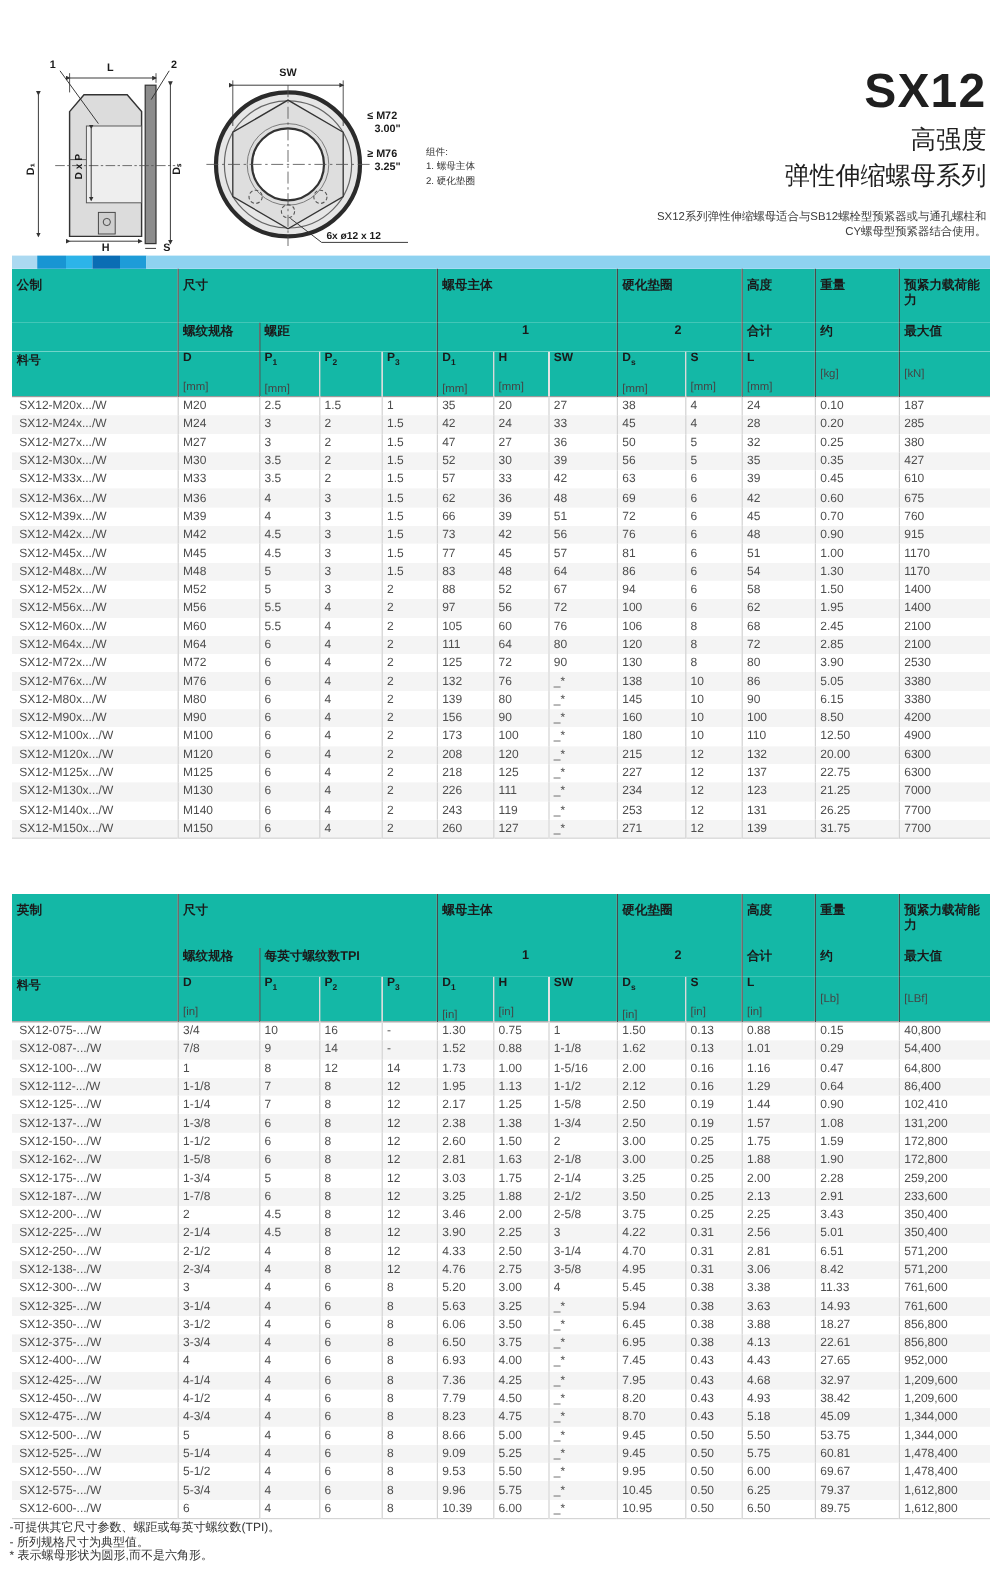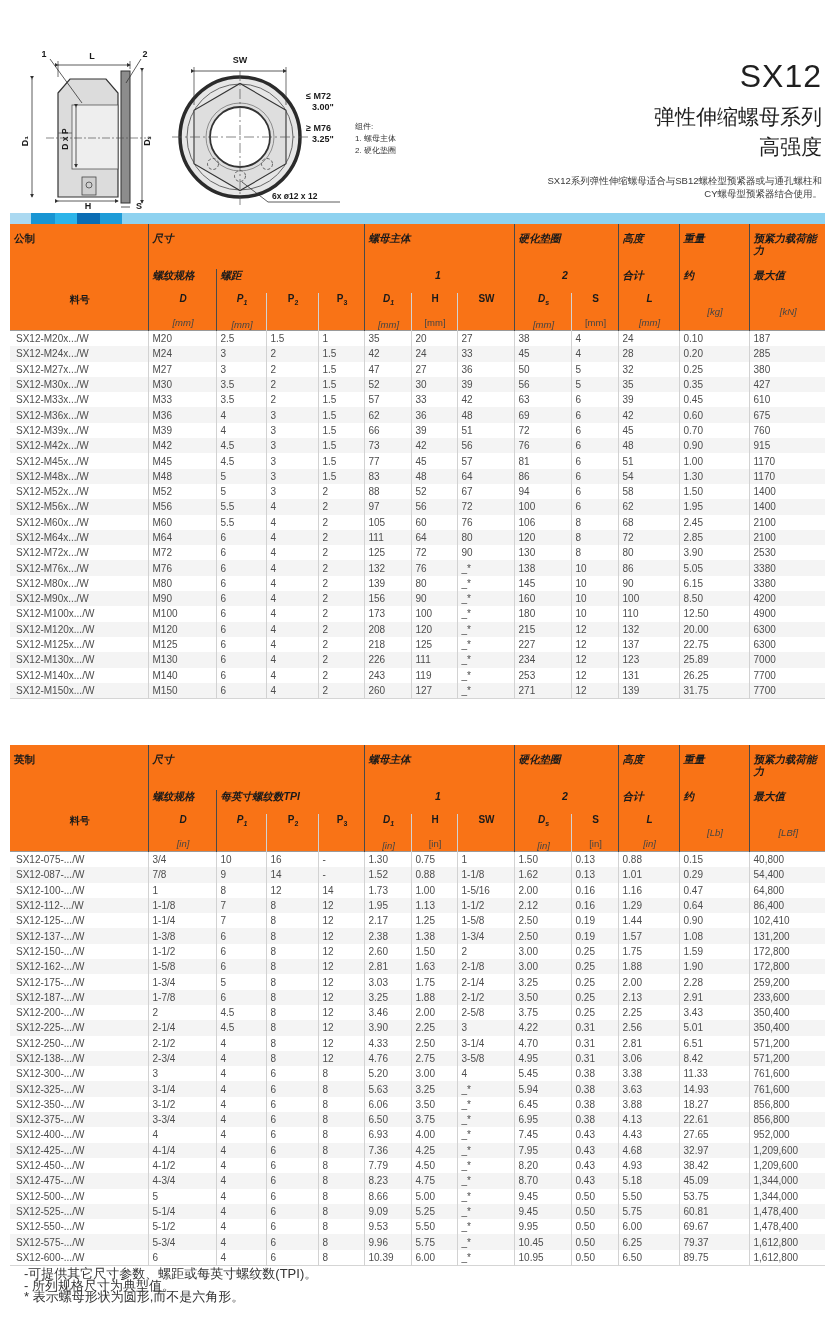--- a/index.html
+++ b/index.html
@@ -1,49 +1,49 @@
 <!DOCTYPE html>
 <html><head>
 <meta charset="utf-8">
 <style>
   html,body{margin:0;padding:0;background:#fff;}
   #page{position:relative;width:830px;height:1318px;background:#ffffff;overflow:hidden;
         font-family:"Liberation Sans", sans-serif;color:#4d4d4d;}
   
   #titleblock{position:absolute;top:52px;right:8px;width:420px;text-align:right;color:#1f1f1f;}
-  .series{font-size:32px;font-weight:400;letter-spacing:1px;line-height:48px;}
+  .series{font-size:40px;font-weight:700;letter-spacing:1px;line-height:48px;}
   .t-sub{font-size:21px;font-weight:400;line-height:26px;margin-top:4px;}
   .t-desc{font-size:9.5px;line-height:13px;color:#3a3a3a;margin-top:14px;}
   
   #drawing{position:absolute;top:45px;left:10px;width:450px;height:165px;}
   
   #accentbar{position:absolute;top:213px;left:10px;width:815px;height:11px;display:flex;}
   #accentbar div{height:11px;}
   
   .tblwrap{position:absolute;left:10px;width:815px;}
   #metricwrap{top:224px;}
   #imperialwrap{top:745px;}
   table.spec{border-collapse:collapse;table-layout:fixed;width:815px;border-bottom:1px solid #d5d5d5;}
   table.spec td{overflow:hidden;white-space:nowrap;}
-  thead{background:#f97316;}
+  thead{background:#14b8a6;}
   thead td{vertical-align:top;padding:0 2px 0 4px;color:#1a1a1a;font-weight:bold;}
   tr.h1 td{height:36px;padding-top:9px;font-size:10.5px;line-height:11.5px;white-space:normal;}
   tr.h2 td{height:24px;font-size:10.5px;}
-  tr.h3 td{height:34px;font-size:10px;text-align:center;}
+  tr.h3 td{height:34px;font-size:10px;}
   tr.h3 .unit{font-weight:normal;color:#444;font-size:9.5px;margin-top:13px;}
   tr.h3 sub{font-size:7px;}
-  td.bd{border-left:1px solid #4a4a4a;font-style:italic;}
+  td.bd{border-left:1px solid #4a4a4a;}
   td.bl{border-left:1px solid #d2d2d2;}
   td.ctr{text-align:center;padding-left:0;}
   thead{border-bottom:1px solid #9a9a9a;}
   tbody td{height:15.3px;font-size:10px;padding:0 0 0 4px;vertical-align:middle;color:#4d4d4d;}
   tbody td:first-child{padding-left:6px;}
   tbody tr:nth-child(even){background:#f4f4f4;}
   
-  #footnotes{position:absolute;left:24px;top:1268px;font-size:13px;line-height:11.5px;color:#333;}
+  #footnotes{position:absolute;left:8px;top:1268px;font-size:10px;line-height:11.5px;color:#333;}
   
   .dimtxt{font-family:"Liberation Sans",sans-serif;font-size:9px;font-weight:bold;fill:#1a1a1a;}
   .dimtxt-sm{font-family:"Liberation Sans",sans-serif;font-size:8.5px;font-weight:bold;fill:#1a1a1a;}
   .legtxt{font-family:"Liberation Sans",sans-serif;font-size:8px;fill:#333;}
 </style>
 </head>
 <body>
 
 <div id="page">
 
@@ -117,22 +117,22 @@
 
     <g>
       <text class="legtxt" x="345" y="84">组件:</text>
       <text class="legtxt" x="345" y="96">1. 螺母主体</text>
       <text class="legtxt" x="345" y="108">2. 硬化垫圈</text>
     </g>
   </svg>
 
   <div id="titleblock">
     <div class="series">SX12</div>
+    <div class="t-sub">高强度</div>
     <div class="t-sub">弹性伸缩螺母系列</div>
-    <div class="t-sub">高强度</div>
     <div class="t-desc">SX12系列弹性伸缩螺母适合与SB12螺栓型预紧器或与通孔螺柱和</div>
     <div class="t-desc" style="margin-top:0;">CY螺母型预紧器结合使用。</div>
   </div>
 
   <div id="accentbar">
       <div style="width: 21px; background: rgb(171, 217, 241);"></div>
       <div style="width: 24px; background: rgb(24, 149, 211);"></div>
       <div style="width: 22px; background: rgb(44, 180, 233);"></div>
       <div style="width: 23px; background: rgb(10, 109, 180);"></div>
       <div style="width: 22px; background: rgb(30, 156, 216);"></div>
@@ -552,21 +552,21 @@
             <td class="bl">M130</td>
             <td class="bl">6</td>
             <td class="bl">4</td>
             <td class="bl">2</td>
             <td class="bl">226</td>
             <td class="bl">111</td>
             <td class="bl">_*</td>
             <td class="bl">234</td>
             <td class="bl">12</td>
             <td class="bl">123</td>
-            <td class="bl">25.89</td>
+            <td class="bl">21.25</td>
             <td class="bl">7000</td>
           </tr>
           <tr>
             <td>SX12-M140x.../W</td>
             <td class="bl">M140</td>
             <td class="bl">6</td>
             <td class="bl">4</td>
             <td class="bl">2</td>
             <td class="bl">243</td>
             <td class="bl">119</td>

